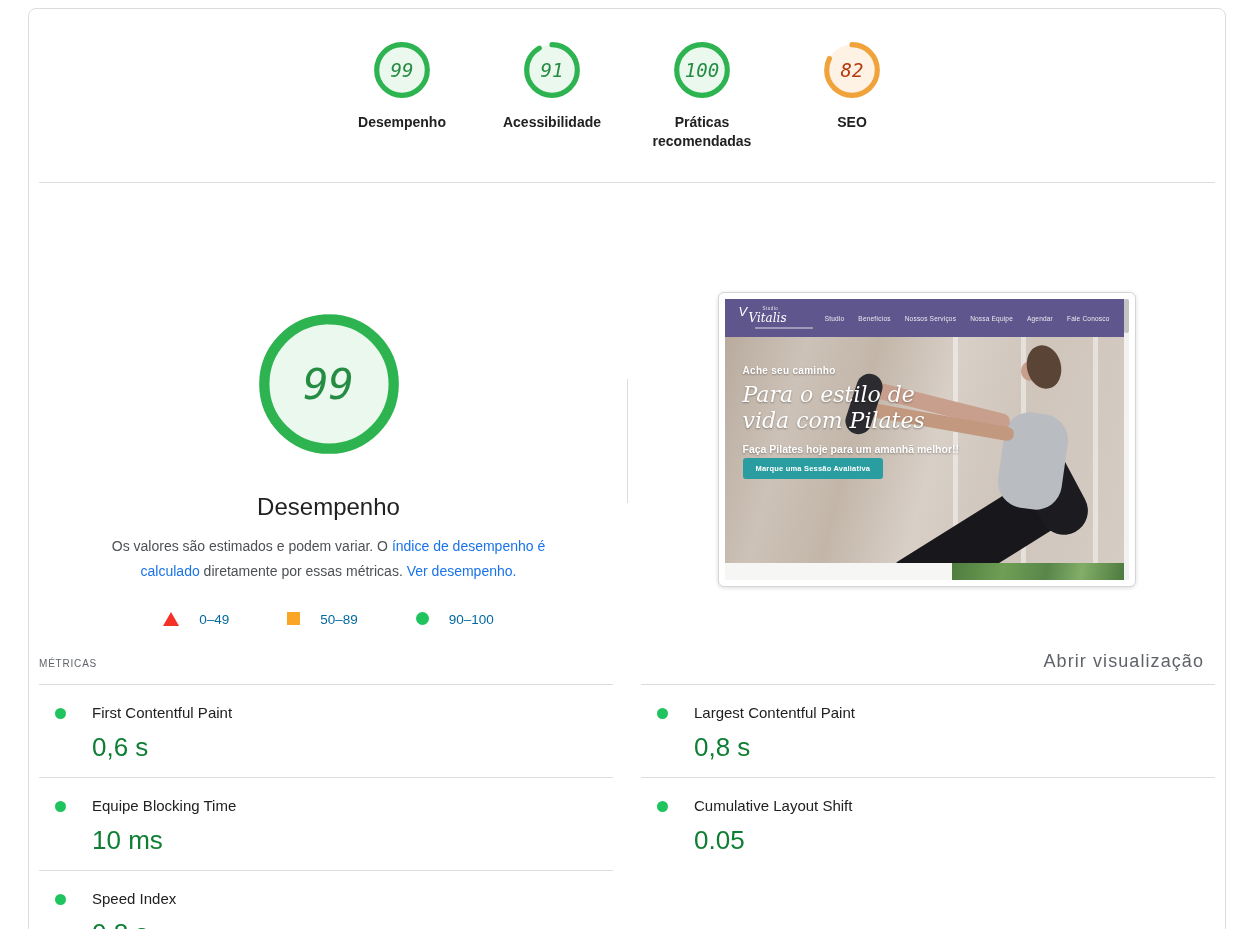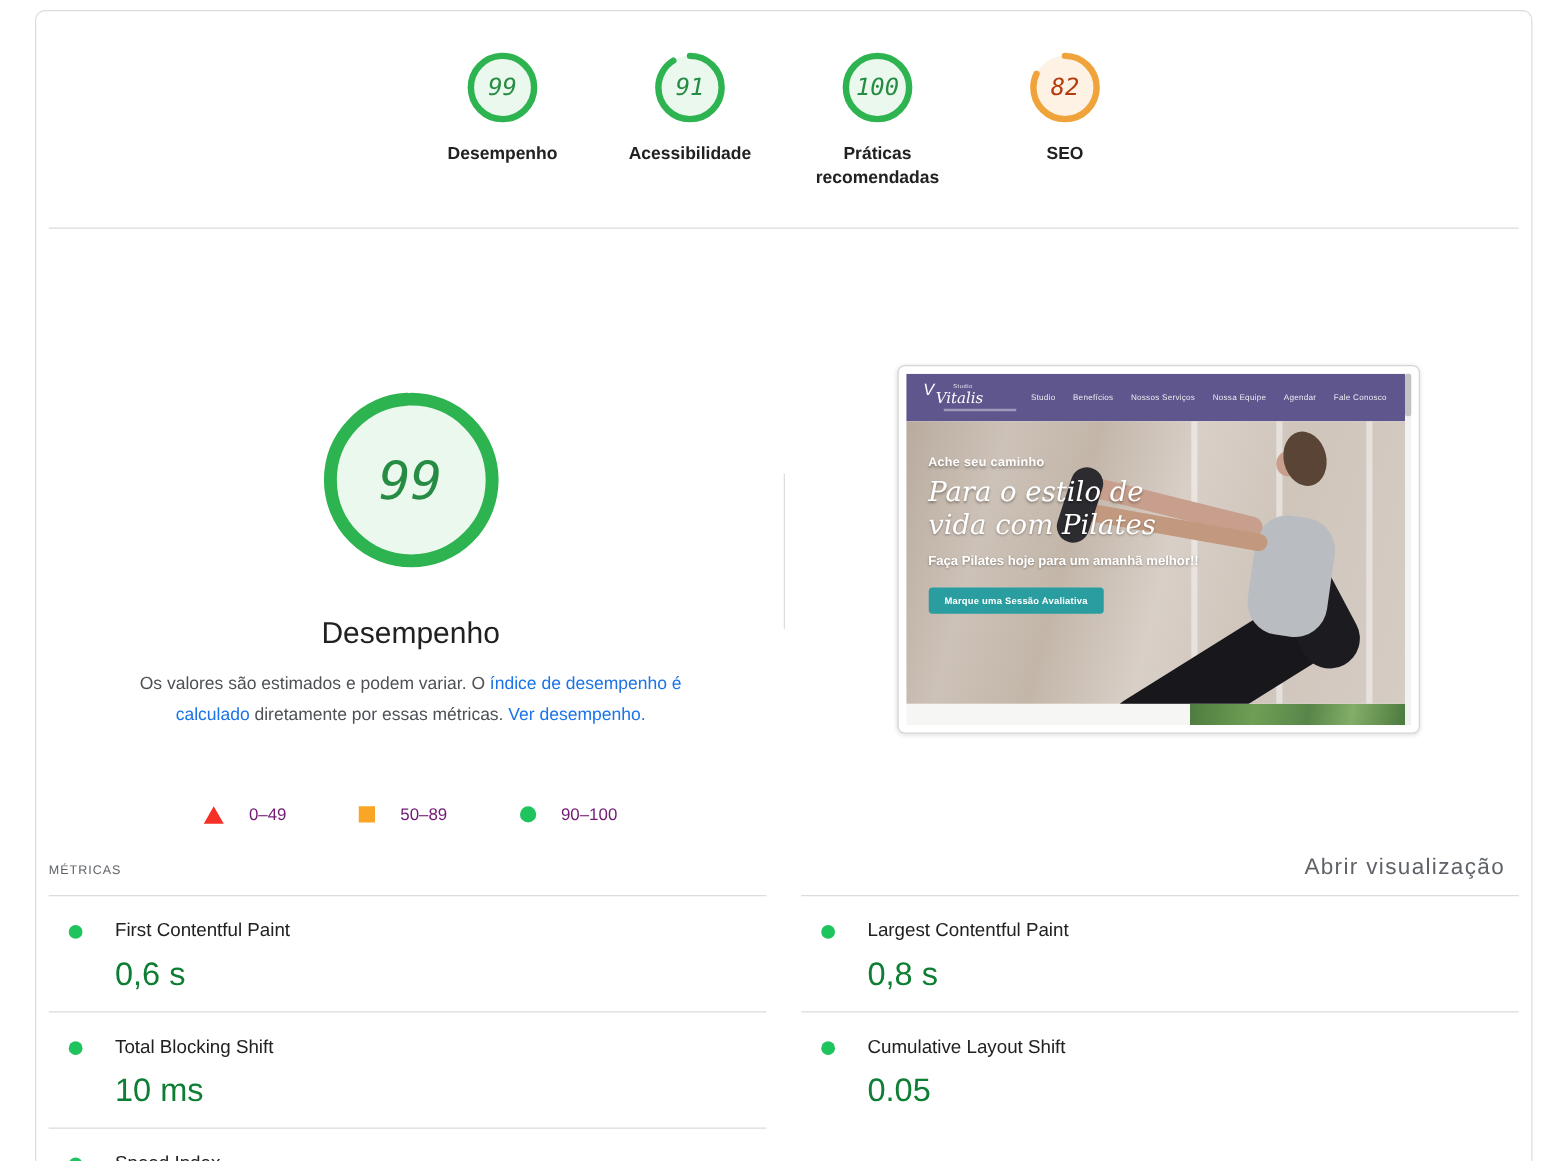--- a/index.html
+++ b/index.html
@@ -51,21 +51,21 @@
   .col-left{width:599px;text-align:center;}
   .col-right{flex:1;display:flex;justify-content:center;}
   .v-divider{position:absolute;left:598px;top:196px;height:124px;width:1px;background:var(--divider);}
 
   .gauge-xl{width:150px;height:150px;margin:126px auto 0;}
   .gauge-xl .num{font-size:42px;}
   .perf-title{margin-top:33px;font-size:24px;line-height:30px;font-weight:400;color:#212121;}
   .perf-desc{margin:12px auto 0;max-width:480px;font-size:14px;line-height:25px;color:var(--para);}
   .perf-desc a{color:var(--link);text-decoration:none;}
   .legend{margin-top:28px;display:flex;justify-content:center;gap:58px;align-items:center;}
-  .legend-item{display:flex;align-items:center;font-size:13.5px;color:#701a75;margin-top:32px;}
+  .legend-item{display:flex;font-size:13.5px;color:#0369a1;}
   .legend-icon{margin-right:20px;display:inline-block;}
   .icon-triangle{width:0;height:0;border-left:8px solid transparent;border-right:8px solid transparent;
     border-bottom:14px solid var(--red);}
   .icon-square{width:13px;height:13px;background:var(--legend-orange);}
   .icon-circle{width:13px;height:13px;border-radius:50%;background:var(--dot-green);}
 
   
   .thumb-frame{width:418px;height:295px;margin-top:109px;background:#fff;border:1px solid #d6d6d6;
     border-radius:6px;padding:6px;box-shadow:0 1px 4px rgba(0,0,0,.14);position:relative;}
   .thumb-page{position:relative;width:399px;height:281px;overflow:hidden;display:flex;flex-direction:column;}
@@ -80,21 +80,21 @@
   .hero{flex:1;position:relative;overflow:hidden;
     background:linear-gradient(105deg,#b9ab9e 0%,#cdc2b8 18%,#c3b6a9 34%,#d8cfc7 52%,#cfc5bb 70%,#d5ccc4 100%);}
   .hero .pane{position:absolute;top:0;bottom:0;width:5px;background:rgba(255,255,255,.45);}
   .shape{position:absolute;}
   .hero-copy{position:absolute;left:18px;top:28px;color:#fff;text-align:left;
     text-shadow:0 1px 2px rgba(0,0,0,.35);}
   .hero-tag{font-size:10px;font-weight:700;letter-spacing:.3px;}
   .hero-headline{font-family:"DejaVu Serif",serif;font-style:italic;font-size:22px;line-height:26px;
     margin-top:6px;font-weight:400;}
   .hero-sub{margin-top:8px;font-size:10.5px;font-weight:700;line-height:15px;max-width:230px;}
-  .hero-cta{display:inline-block;margin-top:13px;background:var(--teal);color:#fff;font-size:7.5px;
+  .hero-cta{display:inline-block;background:var(--teal);color:#fff;font-size:7.5px;
     font-weight:700;padding:6px 13px;border-radius:3px;letter-spacing:.2px;text-shadow:none;}
   .site-footer{height:17px;flex:none;display:flex;}
   .foot-white{flex:0 0 57%;background:#f6f6f4;}
   .foot-green{flex:1;background:linear-gradient(100deg,#4e7c3f,#6f9f55 30%,#58864a 55%,#83ad68 75%,#4c7a3e);}
   .thumb-scrollbar{position:absolute;right:6px;top:6px;bottom:6px;width:5px;background:#f2f2f2;}
   .thumb-scroll-thumb{position:absolute;top:0;left:0;width:5px;height:34px;background:#c3c3c3;border-radius:2px;}
 
   
   .metrics-section{margin-top:24px;padding:0 10px;}
   .metrics-head{display:flex;justify-content:space-between;align-items:baseline;}
@@ -268,21 +268,21 @@
           <div class="metric-label-line">
             <span class="metric-dot"></span>
             <span class="metric-label">First Contentful Paint</span>
           </div>
           <div class="metric-value">0,6 s</div>
         </div>
 
         <div class="metric-row">
           <div class="metric-label-line">
             <span class="metric-dot"></span>
-            <span class="metric-label">Total Blocking Shift</span>
+            <span class="metric-label">Equipe Blocking Time</span>
           </div>
           <div class="metric-value">10 ms</div>
         </div>
 
         <div class="metric-row no-rule">
           <div class="metric-label-line">
             <span class="metric-dot"></span>
             <span class="metric-label">Speed Index</span>
           </div>
           <div class="metric-value">0,8 s</div>

